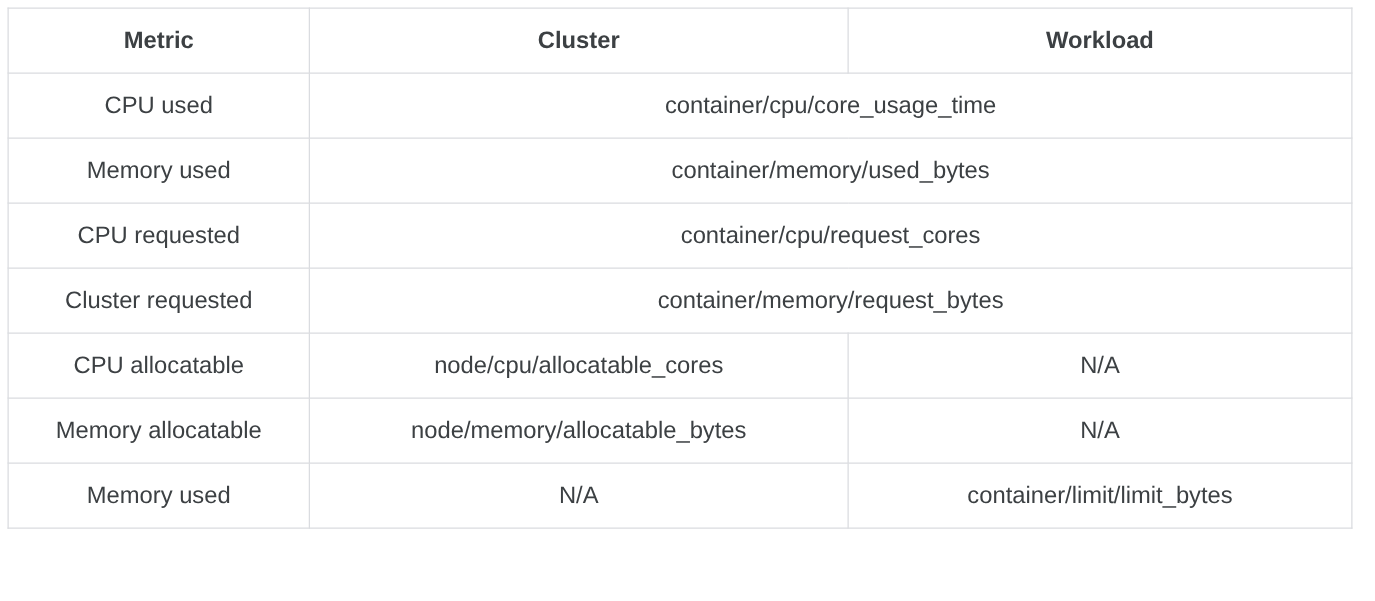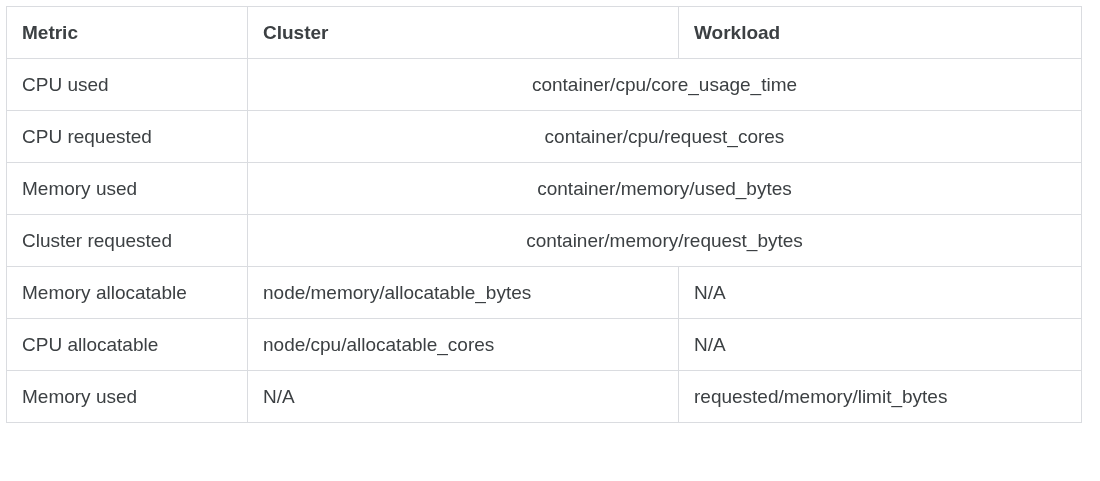--- a/index.html
+++ b/index.html
@@ -29,21 +29,21 @@
   table.metrics-table col.col-cluster  { width: 431px; }
   table.metrics-table col.col-workload { width: 403px; }
 
   table.metrics-table th,
   table.metrics-table td {
     border: 1px solid #dadce0;
     height: 52px;
     box-sizing: border-box;
     padding: 0 15px;
     vertical-align: middle;
-    text-align: left;
+    text-align: center;
     color: #3c4043;
     font-size: 19px;
     line-height: 24px;
     font-weight: 400;
     white-space: nowrap;
     overflow: hidden;
   }
   table.metrics-table th {
     font-weight: 700;
     font-size: 19px;
@@ -68,41 +68,41 @@
         <th>Cluster</th>
         <th>Workload</th>
       </tr>
     </thead>
     <tbody id="table-body">
         <tr>
           <td>CPU used</td>
           <td class="merged-cell" colspan="2">container/cpu/core_usage_time</td>
         </tr>
         <tr>
+          <td>Memory used</td>
+          <td class="merged-cell" colspan="2">container/memory/used_bytes</td>
+        </tr>
+        <tr>
           <td>CPU requested</td>
           <td class="merged-cell" colspan="2">container/cpu/request_cores</td>
         </tr>
         <tr>
-          <td>Memory used</td>
-          <td class="merged-cell" colspan="2">container/memory/used_bytes</td>
+          <td>Cluster requested</td>
+          <td class="merged-cell" colspan="2">container/memory/request_bytes</td>
         </tr>
         <tr>
-          <td>Cluster requested</td>
-          <td class="merged-cell" colspan="2">container/memory/request_bytes</td>
+          <td>CPU allocatable</td>
+          <td>node/cpu/allocatable_cores</td>
+          <td>N/A</td>
         </tr>
         <tr>
           <td>Memory allocatable</td>
           <td>node/memory/allocatable_bytes</td>
           <td>N/A</td>
         </tr>
         <tr>
-          <td>CPU allocatable</td>
-          <td>node/cpu/allocatable_cores</td>
-          <td>N/A</td>
-        </tr>
-        <tr>
           <td>Memory used</td>
           <td>N/A</td>
-          <td>requested/memory/limit_bytes</td>
+          <td>container/limit/limit_bytes</td>
         </tr>
       </tbody>
   </table>
 </div>
 
 </body></html>

